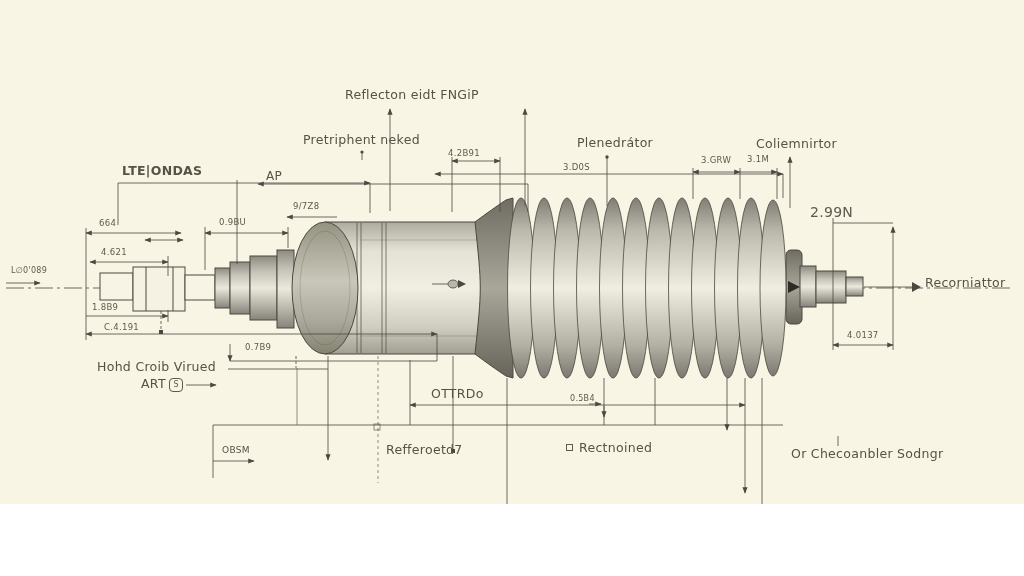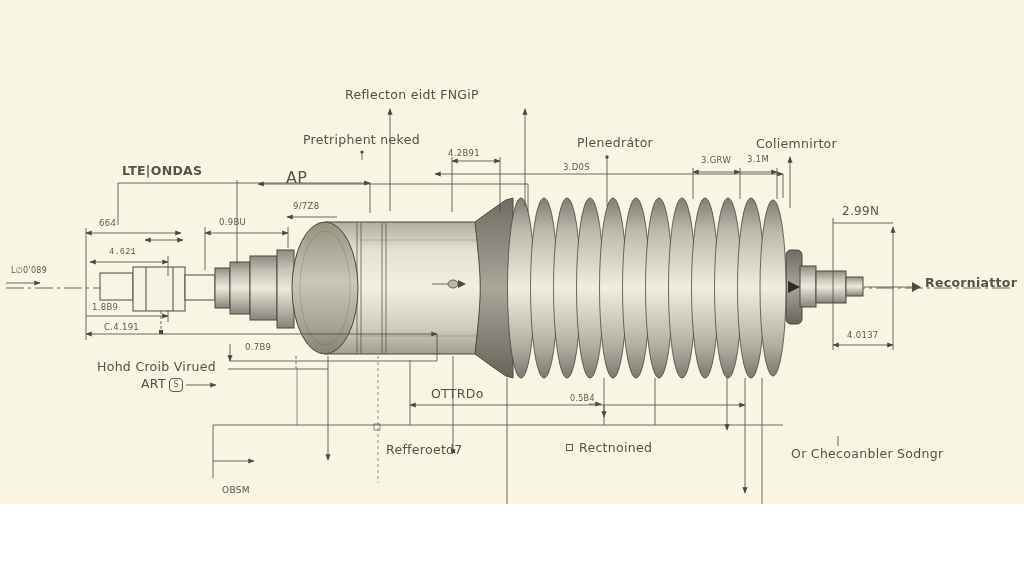--- a/index.html
+++ b/index.html
@@ -12,21 +12,21 @@
   }
   #draw-svg{position:absolute;left:0;top:0;}
   .lbl{
     position:absolute;
     color:#555246;
     white-space:nowrap;
     letter-spacing:0.3px;
     line-height:1;
   }
   .fs12{font-size:12.5px;}
-  .fs10{font-size:16px;margin-left:20px;}
+  .fs10{font-size:12px;}
   .fs9{font-size:9px;}
   .fs8{font-size:8px;}
   .dim{font-size:8.5px;color:#5d5a4e;}
   .art-box{
     position:absolute;
     width:12px;height:12px;
     border:1px solid #5d5a4e;
     border-radius:4px;
     font-size:8px;color:#5d5a4e;
     text-align:center;line-height:12px;
@@ -227,36 +227,36 @@
   <div class="lbl fs12" style="left:577px;top:137px;">Plenedrátor</div>
   <div class="lbl fs12" style="left:756px;top:138px;">Coliemnirtor</div>
   <div class="lbl fs12" style="left:122px;top:165px;font-weight:bold;">LTE|ONDAS</div>
   <div class="lbl fs10" style="left:266px;top:170px;">AP</div>
 
   <div class="lbl dim" style="left:293px;top:202px;">9/7Z8</div>
   <div class="lbl dim" style="left:448px;top:149px;">4.2B91</div>
   <div class="lbl dim" style="left:563px;top:163px;">3.D0S</div>
   <div class="lbl dim" style="left:701px;top:156px;">3.GRW</div>
   <div class="lbl dim" style="left:747px;top:155px;">3.1M</div>
-  <div class="lbl dim" style="left:842px;top:205px;font-size:12px;">2.99N</div>
+  <div class="lbl dim" style="left:810px;top:205px;font-size:14px;">2.99N</div>
   <div class="lbl dim" style="left:847px;top:331px;">4.0137</div>
   <div class="lbl dim" style="left:99px;top:219px;">664</div>
   <div class="lbl dim" style="left:219px;top:218px;">0.9BU</div>
-  <div class="lbl dim" style="left:109px;top:248px;font-family:Liberation Mono, monospace;">4.621</div>
+  <div class="lbl dim" style="left:101px;top:248px;">4.621</div>
   <div class="lbl dim" style="left:92px;top:303px;">1.8B9</div>
   <div class="lbl dim" style="left:104px;top:323px;">C.4.191</div>
   <div class="lbl fs8" style="left:11px;top:267px;color:#5d5a4e;">L∅0'089</div>
   <div class="lbl dim" style="left:245px;top:343px;">0.7B9</div>
   <div class="lbl fs8" style="left:570px;top:395px;color:#5d5a4e;">0.5B4</div>
 
   <div class="lbl fs12" style="left:97px;top:361px;">Hohd Croib Virued</div>
   <div class="lbl fs12" style="left:141px;top:378px;">ART</div>
   <div class="art-box" style="left:169px;top:378px;">S</div>
 
-  <div class="lbl fs9" style="left:222px;top:446px;margin-top:40px;">OBSM</div>
+  <div class="lbl fs9" style="left:222px;top:446px;">OBSM</div>
   <div class="lbl fs12" style="left:431px;top:388px;">OTTRDo</div>
   <div class="lbl fs12" style="left:386px;top:444px;text-align:right;">Refferoetd7</div>
   <div class="sq-bullet" style="left:566px;top:444px;"></div>
   <div class="lbl fs12" style="left:579px;top:442px;">Rectnoined</div>
   <div class="lbl fs12" style="left:791px;top:448px;">Or Checoanbler Sodngr</div>
-  <div class="lbl fs12" style="left:925px;top:277px;font-weight:bold;">Recorniattor</div>
+  <div class="lbl fs12" style="left:925px;top:277px;">Recorniattor</div>
 
 </div>
 
 </body></html>

